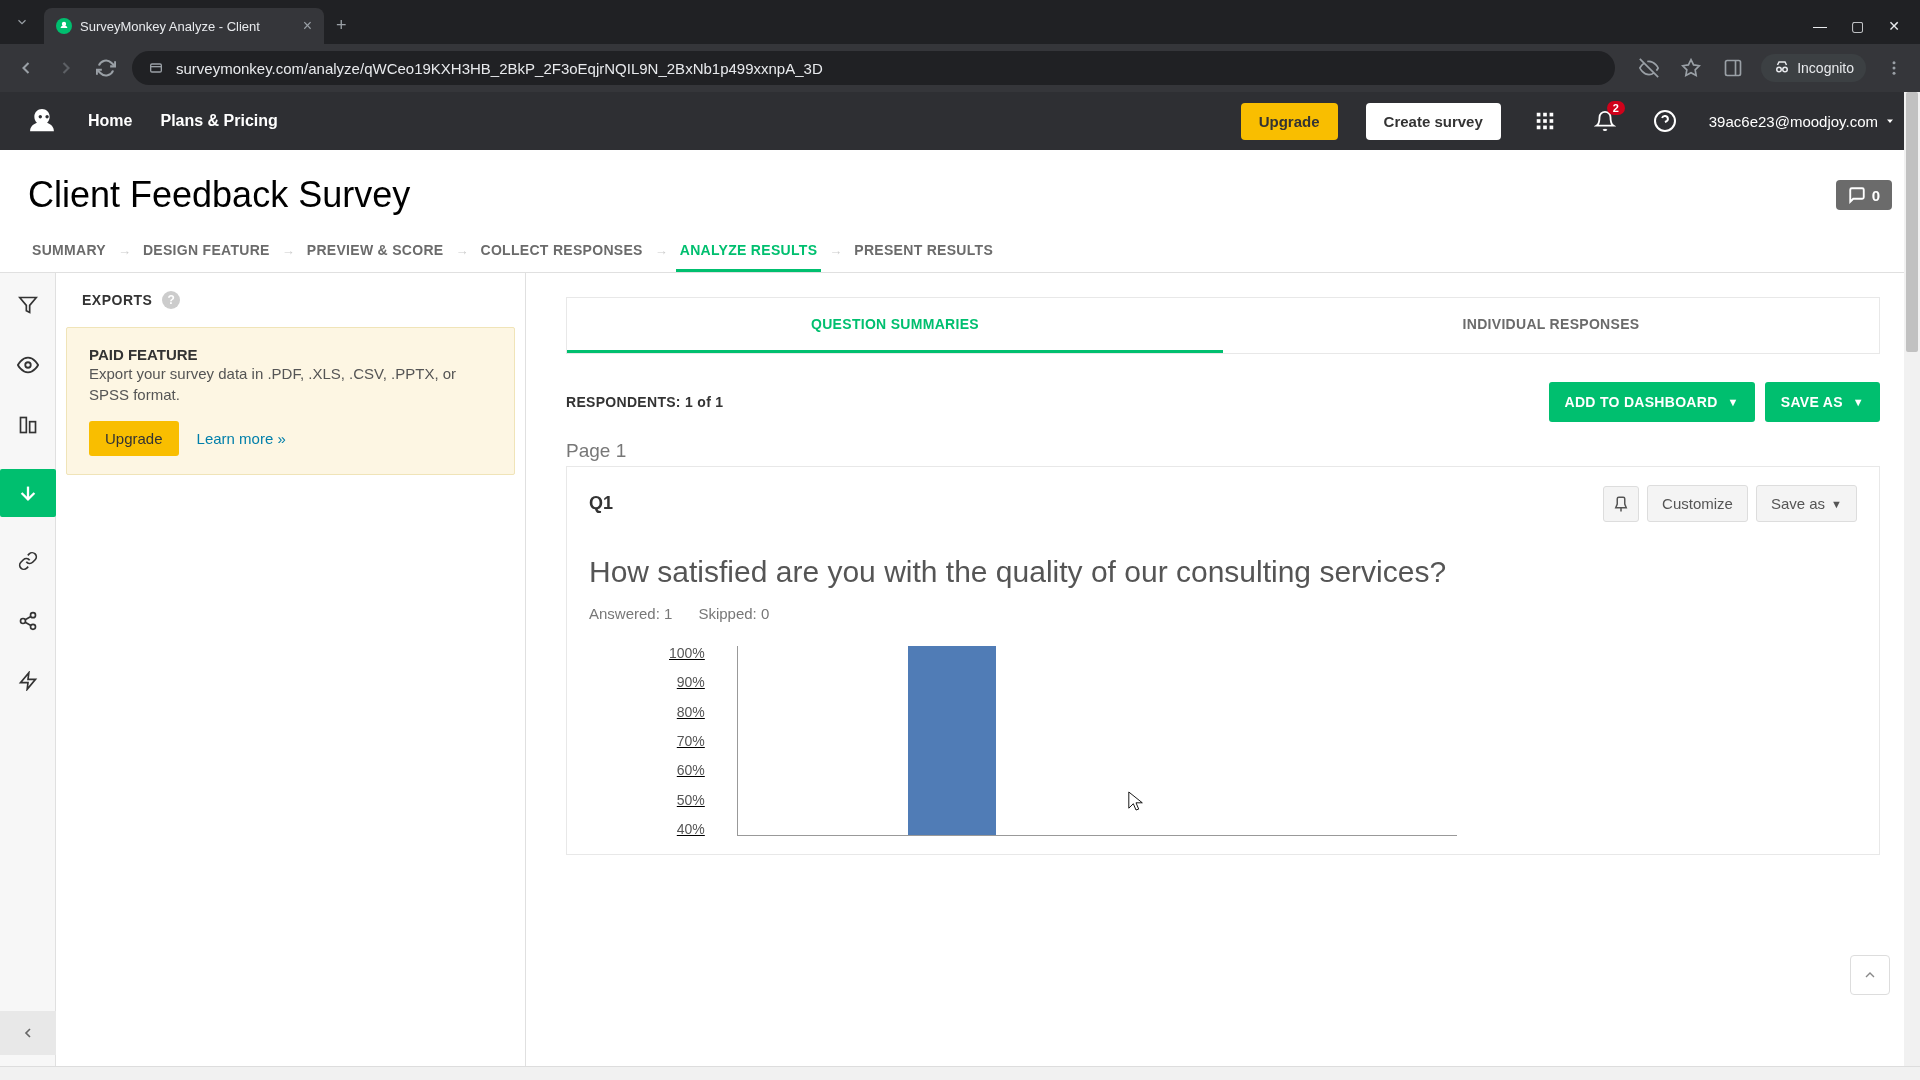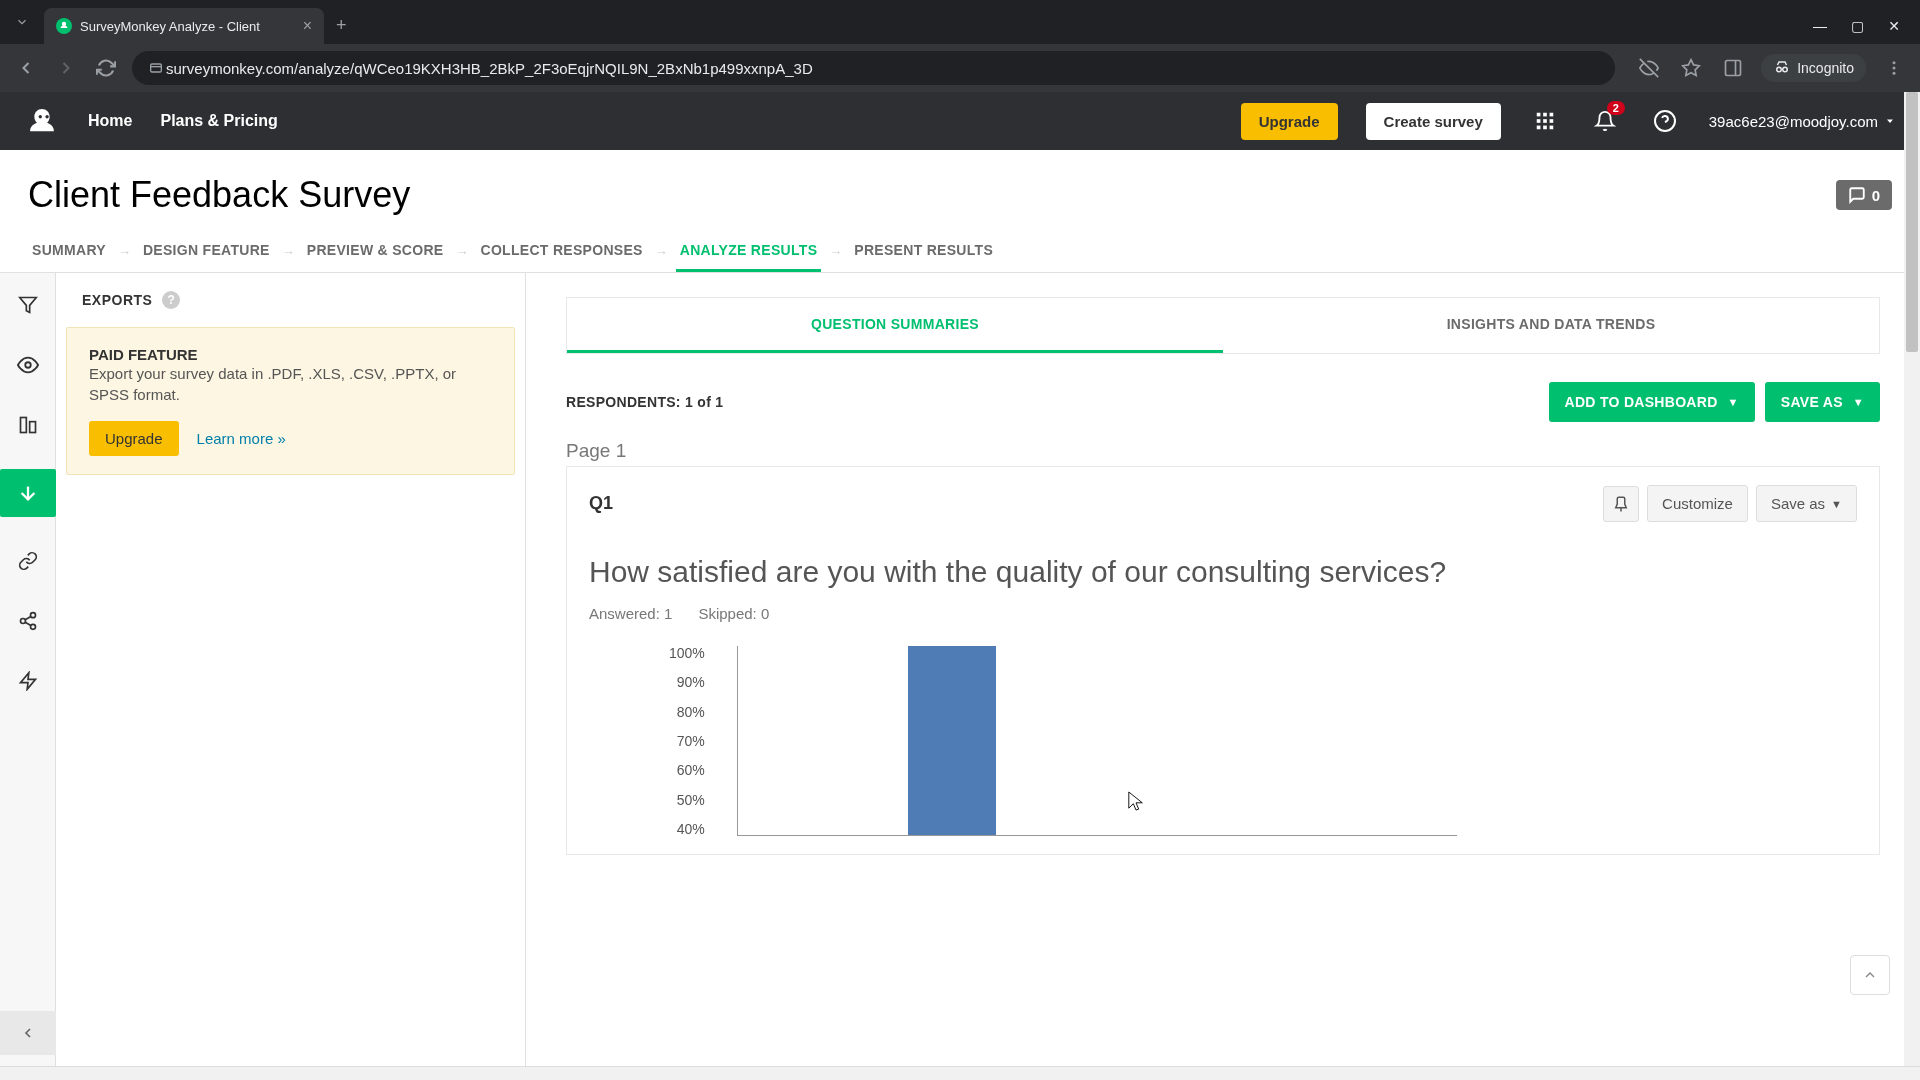--- a/index.html
+++ b/index.html
@@ -13,21 +13,21 @@
 .tab-favicon svg { width: 10px; height: 10px; fill: #fff; }
 .tab-title { color: #e8eaed; font-size: 13px; flex: 1; white-space: nowrap; overflow: hidden; text-overflow: ellipsis; }
 .tab-close { color: #9aa0a6; font-size: 16px; cursor: pointer; }
 .tab-add { color: #9aa0a6; font-size: 18px; margin-left: 12px; margin-bottom: 8px; cursor: pointer; }
 .window-controls { margin-left: auto; display: flex; gap: 24px; margin-bottom: 10px; margin-right: 12px; }
 .window-controls span { color: #e8eaed; cursor: pointer; font-size: 14px; }
 
 .url-bar { background: #35363a; height: 48px; display: flex; align-items: center; padding: 0 12px; gap: 12px; }
 .nav-icon { color: #9aa0a6; cursor: pointer; display: flex; align-items: center; justify-content: center; width: 28px; height: 28px; }
 .nav-icon.disabled { opacity: 0.4; }
-.url-input-wrap { flex: 1; background: #202124; border-radius: 20px; height: 34px; display: flex; align-items: center; padding: 0 14px; }
+.url-input-wrap { flex: 1; background: #202124; border-radius: 20px; height: 34px; display: flex; align-items: center; padding: 0 14px; gap: 10px; }
 .url-text { color: #e8eaed; font-size: 15px; }
 .url-right-icons { display: flex; gap: 14px; align-items: center; margin-left: 8px; }
 .incognito-badge { display: flex; align-items: center; gap: 6px; background: #3c4043; border-radius: 16px; padding: 5px 12px; color: #e8eaed; font-size: 14px; }
 
 
 .app-header { background: #2e2f33; height: 58px; display: flex; align-items: center; padding: 0 24px; gap: 28px; }
 .app-logo { width: 36px; height: 36px; display: flex; align-items: center; justify-content: center; }
 .app-logo svg { fill: #fff; width: 34px; height: 34px; }
 .header-link { color: #fff; font-weight: 600; font-size: 16px; cursor: pointer; }
 .header-spacer { flex: 1; }
@@ -86,21 +86,21 @@
 .q-header { display: flex; align-items: center; margin-bottom: 30px; }
 .q-num { font-weight: 700; font-size: 18px; color: #333; }
 .q-actions { margin-left: auto; display: flex; gap: 8px; align-items: center; }
 .q-icon-btn { width: 36px; height: 36px; border: 1px solid #ddd; background: #f4f4f4; display: flex; align-items: center; justify-content: center; color: #555; cursor: pointer; border-radius: 3px; }
 .q-btn { border: 1px solid #ddd; background: #f4f4f4; padding: 9px 14px; font-size: 15px; color: #555; cursor: pointer; border-radius: 3px; display: flex; align-items: center; gap: 6px; }
 
 .q-title { font-size: 30px; color: #555; font-weight: 400; margin-bottom: 14px; line-height: 1.3; }
 .q-stats { display: flex; gap: 26px; font-size: 15px; color: #777; margin-bottom: 24px; }
 
 
-.chart-wrap { display: flex; gap: 32px; padding-left: 80px; }
+.chart-wrap { display: flex; gap: 32px; padding-left: 80px; text-decoration: underline; }
 .y-axis { display: flex; flex-direction: column; justify-content: space-between; align-items: flex-end; font-size: 14px; color: #555; height: 190px; }
 .y-tick { line-height: 1; height: 14px; }
 .plot { flex: 1; border-left: 1px solid #999; border-bottom: 1px solid #999; height: 190px; position: relative; max-width: 720px; }
 .bar { position: absolute; bottom: 0; left: 170px; width: 88px; background: #507cb6; height: 100%; }
 
 .scroll-top-btn { position: absolute; right: 30px; bottom: 80px; width: 40px; height: 40px; border: 1px solid #ddd; background: #fff; border-radius: 4px; display: flex; align-items: center; justify-content: center; color: #888; cursor: pointer; }
 
 
 .cursor { position: absolute; left: 1127px; top: 790px; pointer-events: none; z-index: 9999; }
 .cursor svg { width: 18px; height: 22px; }
@@ -331,21 +331,21 @@
       <div class="paid-actions">
         <button class="btn-upgrade-sm">Upgrade</button>
         <span class="learn-more">Learn more »</span>
       </div>
     </div>
   </div>
 
   <div class="content">
     <div class="result-tabs">
       <div class="result-tab active">QUESTION SUMMARIES</div>
-      <div class="result-tab">INSIGHTS AND DATA TRENDS</div>
+      <div class="result-tab">INDIVIDUAL RESPONSES</div>
     </div>
 
     <div class="toolbar-row">
       <span class="respondents">RESPONDENTS: 1 of 1</span>
       <div class="toolbar-btns">
         <button class="btn-green">
           <span>ADD TO DASHBOARD</span>
           <span class="caret">▼</span>
         </button>
         <button class="btn-green">

